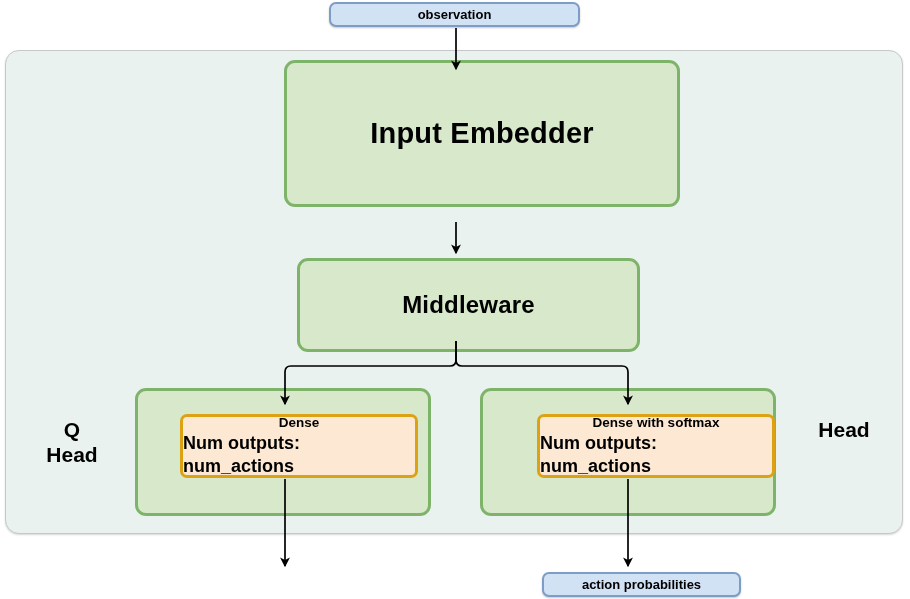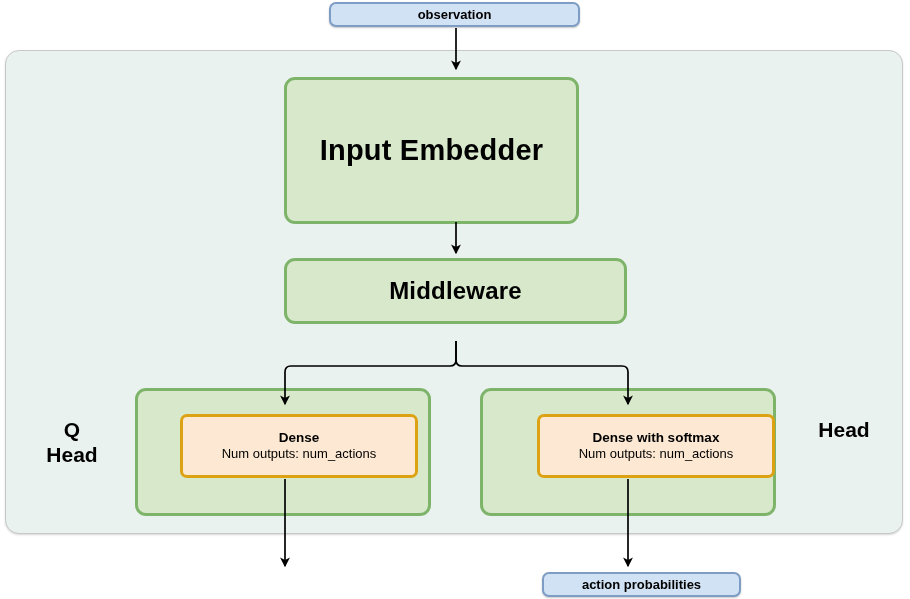--- a/index.html
+++ b/index.html
@@ -91,35 +91,35 @@
   
   #observation-box {
     left: 329px;
     top: 2px;
     width: 251px;
     height: 25px;
   }
 
   #input-embedder-box {
     left: 284px;
-    top: 77px;
-    width: 295px;
+    top: 60px;
+    width: 396px;
     height: 147px;
   }
   #input-embedder-box .box-title {
     font-size: 29px;
     font-weight: bold;
     letter-spacing: 0.2px;
   }
 
   #middleware-box {
-    left: 284px;
+    left: 297px;
     top: 258px;
     width: 343px;
-    height: 66px;
+    height: 94px;
   }
   #middleware-box .box-title {
     font-size: 24px;
     font-weight: bold;
     letter-spacing: 0.2px;
   }
 
   #q-head-container {
     left: 135px;
     top: 388px;
@@ -148,22 +148,22 @@
     height: 64px;
     margin-left: 28px;
   }
 
   .dense-title {
     font-size: 13.5px;
     font-weight: bold;
     line-height: 1.28;
   }
   .dense-sub {
-    font-size: 13px;
-    font-weight: normal;
+    font-size: 18px;
+    font-weight: bold;
     line-height: 1.28;
   }
 
   #q-values-box {
     left: 185px;
     top: 572px;
     width: 199px;
     height: 25px;
   }
 

